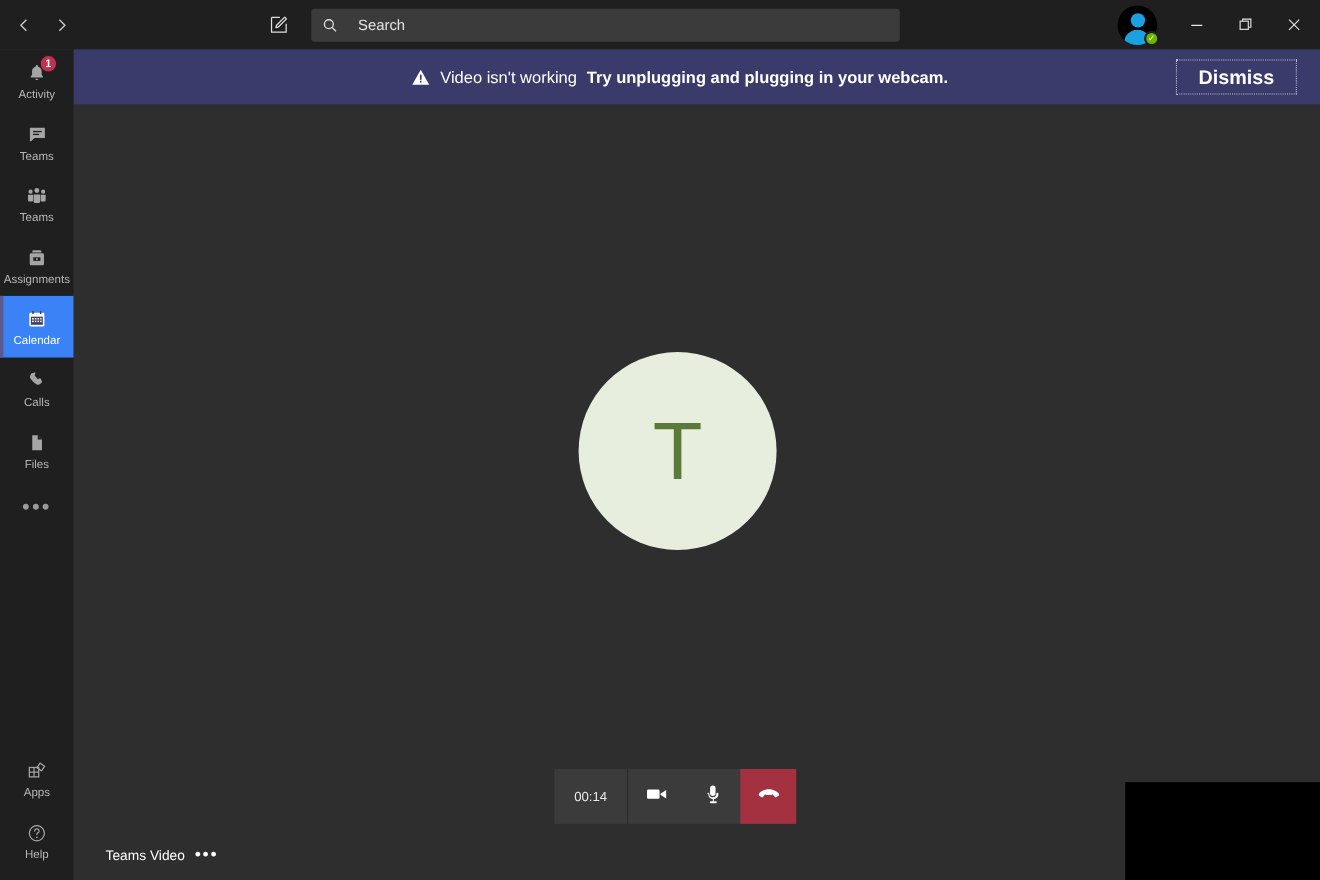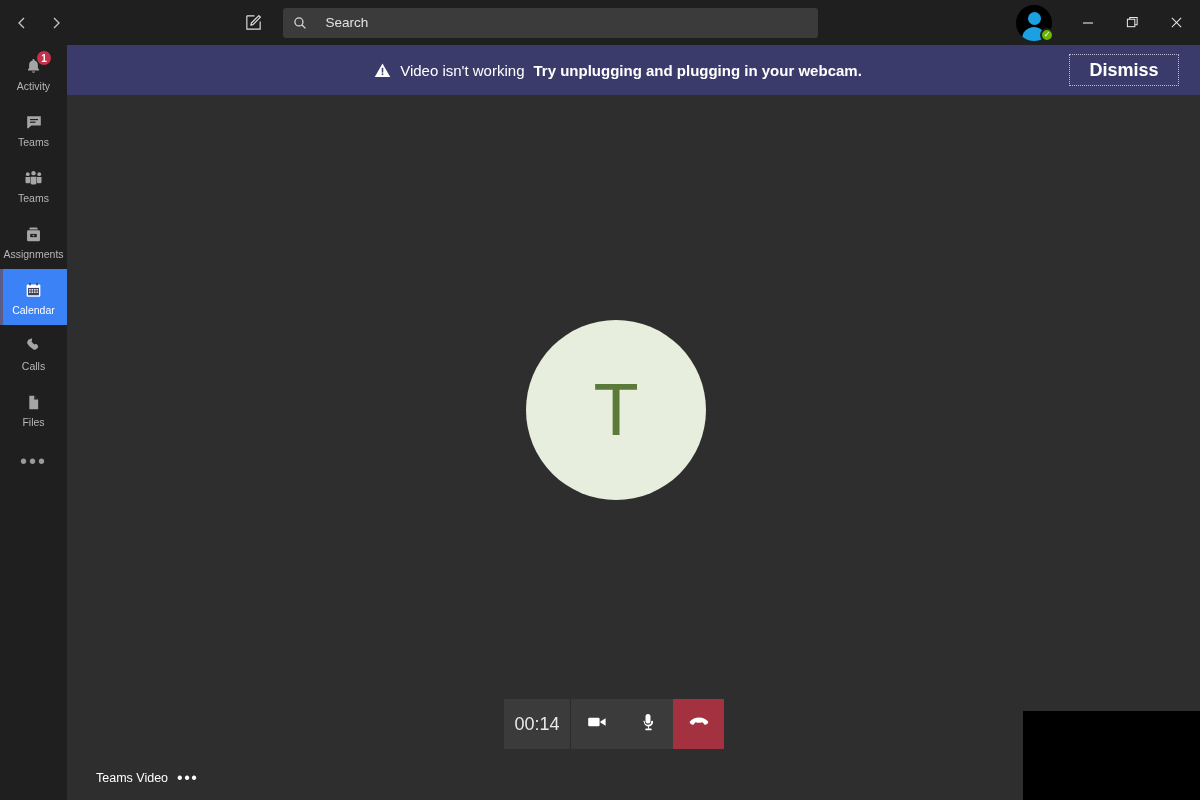--- a/index.html
+++ b/index.html
@@ -198,21 +198,21 @@
   .controls {
     position: absolute;
     left: 437px; top: 604px;
     height: 50px;
     display: flex; align-items: stretch;
     background: #3b3b3b;
     overflow: hidden;
   }
   .ctrl-timer {
     width: 67px; display: flex; align-items: center; justify-content: center;
-    color: #e9e9e9; font-size: 18px;
+    color: #e9e9e9; font-size: 12px;
     border-right: 1px solid #2b2b2b;
   }
   .ctrl-btn {
     width: 51px; display: flex; align-items: center; justify-content: center;
     color: #ffffff; cursor: pointer;
   }
   .ctrl-hangup {
     width: 51px; background: #a4313f;
     display: flex; align-items: center; justify-content: center;
     color: #ffffff; cursor: pointer;
@@ -373,20 +373,43 @@
         <svg width="19" height="19" viewBox="0 0 20 20" fill="#a5a5a5">
           <path d="M5.6 2.8h5.2l4.1 4.1v10.3H5.6z"></path>
           <path d="M10.8 2.8l4.1 4.1h-4.1z" fill="#1f1f1f"></path>
         </svg>
       </span>
       <span class="r-label">Files</span>
     </div>
 
     <div class="rail-more">•••</div>
 
+    <div class="rail-bottom">
+      <div class="rail-item">
+        <span class="r-icon">
+          <svg width="19" height="19" viewBox="0 0 20 20" fill="none" stroke="#a5a5a5" stroke-width="1.2">
+            <rect x="2.8" y="6" width="9" height="9"></rect>
+            <line x1="7.3" y1="6" x2="7.3" y2="15"></line>
+            <line x1="2.8" y1="10.5" x2="11.8" y2="10.5"></line>
+            <rect x="11.1" y="2.9" width="5.3" height="5.3" transform="rotate(35 13.75 5.55)"></rect>
+          </svg>
+        </span>
+        <span class="r-label">Apps</span>
+      </div>
+      <div class="rail-item">
+        <span class="r-icon">
+          <svg width="19" height="19" viewBox="0 0 20 20" fill="none" stroke="#a5a5a5" stroke-width="1.2">
+            <circle cx="10" cy="10" r="7.2"></circle>
+            <path d="M7.9 7.9a2.1 2.1 0 114 .9c-.6.9-1.9 1.1-1.9 2.4" stroke-linecap="round"></path>
+            <circle cx="10" cy="13.9" r=".85" fill="#a5a5a5" stroke="none"></circle>
+          </svg>
+        </span>
+        <span class="r-label">Help</span>
+      </div>
+    </div>
   </div>
 
   <div class="banner">
     <div class="banner-msg">
       <span class="banner-warn">
         <svg width="17" height="17" viewBox="0 0 18 18" fill="currentColor">
           <path d="M9 1.6 L17.2 15.9 H0.8 Z"></path>
           <g fill="#3b3b6b">
               <rect x="8.2" y="6.2" width="1.6" height="5"></rect>
               <rect x="8.2" y="12.1" width="1.6" height="1.7"></rect>

